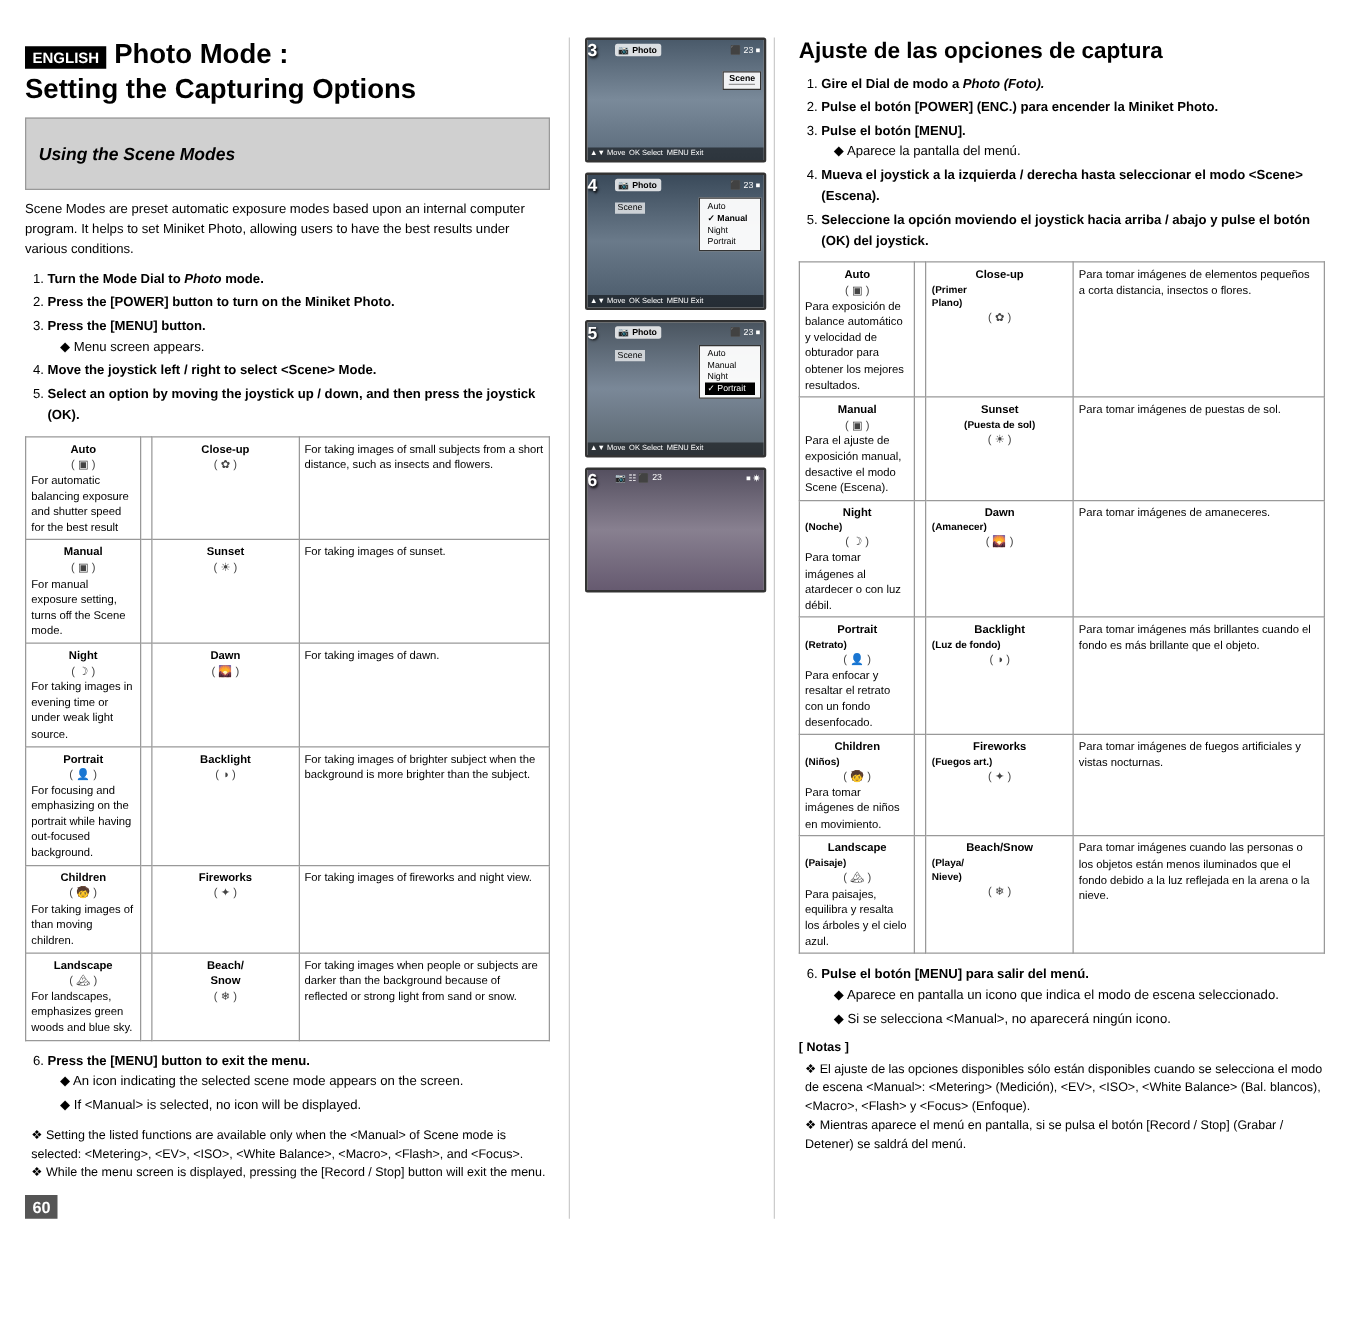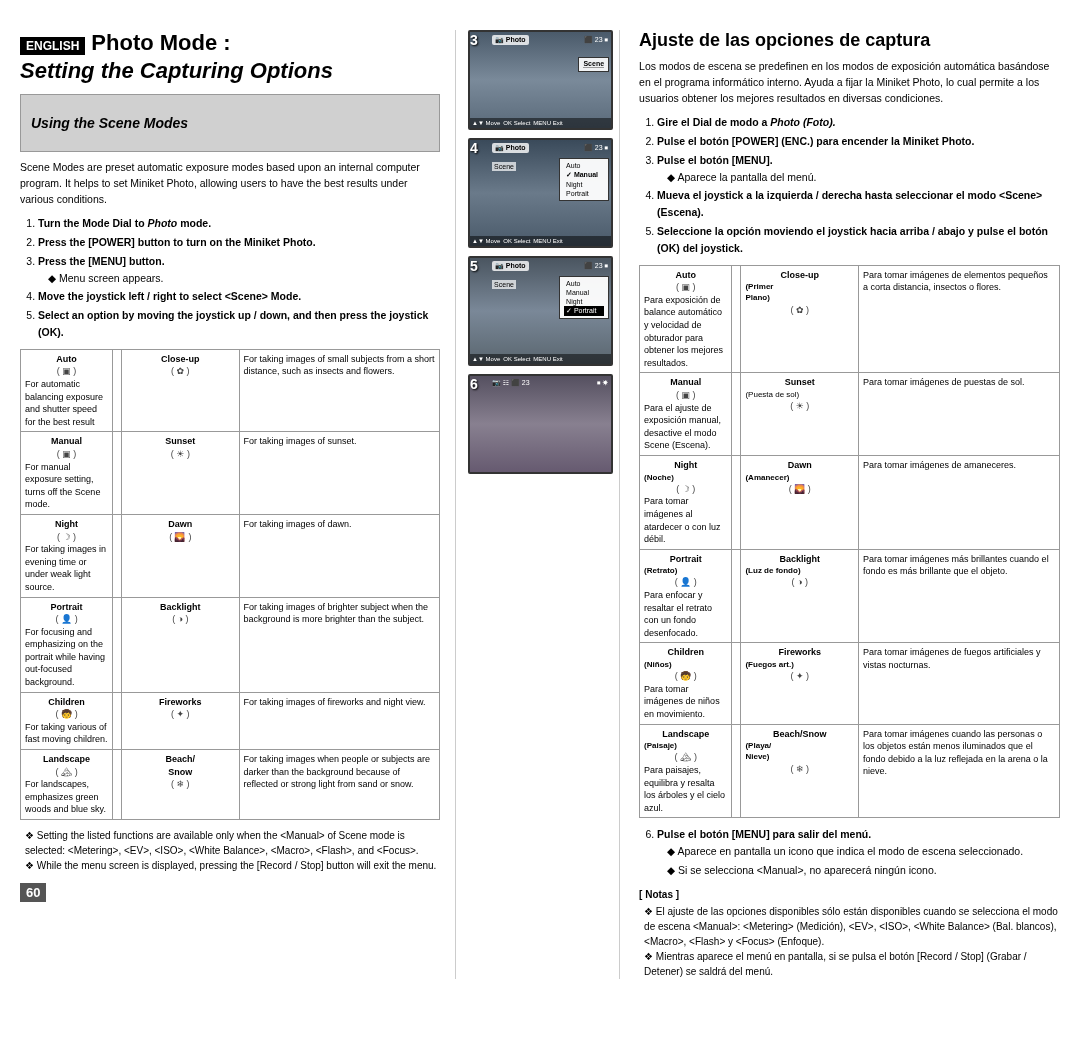--- a/index.html
+++ b/index.html
@@ -42,21 +42,20 @@
     .main-title-line1 {
       font-size: 22px;
       font-weight: bold;
       display: inline;
     }
     .main-title-line2 {
       font-size: 22px;
       font-weight: bold;
       display: block;
       margin-top: 2px;
-      font-style: italic;
     }
     .section-header {
       background: #d0d0d0;
       font-style: italic;
       font-weight: bold;
       font-size: 14px;
       padding: 20px 10px;
       margin: 10px 0 8px 0;
       border: 1px solid #999;
     }
@@ -244,21 +243,21 @@
           <td class="right-cell">
             <div class="scene-label">Backlight</div>
             <div class="scene-icon">( ◑ )</div>
           </td>
           <td>For taking images of brighter subject when the background is more brighter than the subject.</td>
         </tr>
         <tr>
           <td class="left-cell">
             <div class="scene-label">Children</div>
             <div class="scene-icon">( 🧒 )</div>
-            <div>For taking various of fast moving children.</div>
+            <div>For taking images of than moving children.</div>
           </td>
           <td></td>
           <td class="right-cell">
             <div class="scene-label">Fireworks</div>
             <div class="scene-icon">( ✦ )</div>
           </td>
           <td>For taking images of fireworks and night view.</td>
         </tr>
         <tr>
           <td class="left-cell">
@@ -269,20 +268,30 @@
           <td></td>
           <td class="right-cell">
             <div class="scene-label">Beach/<br>Snow</div>
             <div class="scene-icon">( ❄ )</div>
           </td>
           <td>For taking images when people or subjects are darker than the background because of reflected or strong light from sand or snow.</td>
         </tr>
       </tbody>
         </table>
 
+      <div class="steps">
+        <ol start="6">
+          <li><span class="step-bold">Press the [MENU] button to exit the menu.</span>
+            <ul>
+              <li>An icon indicating the selected scene mode appears on the screen.</li>
+              <li>If &lt;Manual&gt; is selected, no icon will be displayed.</li>
+            </ul>
+          </li>
+        </ol>
+      </div>
 
       <div class="notes-section">
         <ul>
           <li>Setting the listed functions are available only when the &lt;Manual&gt; of Scene mode is selected: &lt;Metering&gt;, &lt;EV&gt;, &lt;ISO&gt;, &lt;White Balance&gt;, &lt;Macro&gt;, &lt;Flash&gt;, and &lt;Focus&gt;.</li>
           <li>While the menu screen is displayed, pressing the [Record / Stop] button will exit the menu.</li>
         </ul>
       </div>
 
       <div style="margin-top:10px;display:flex;align-items:flex-end;">
         <span class="page-num">60</span>
@@ -368,21 +377,20 @@
         </div>
       </div>
     </div>
 
     <div class="right-col">
       <div class="header-area">
         <div class="right-title-line2">Ajuste de las opciones de captura</div>
       </div>
 
 
-      <p class="intro-text">Los modos de escena se predefinen en los modos de exposición automática basándose en el programa informático interno. Ayuda a fijar la Miniket Photo, lo cual permite a los usuarios obtener los mejores resultados en diversas condiciones.</p>
 
       <div class="steps">
         <ol>
           <li><span class="step-bold">Gire el Dial de modo a </span><span class="step-italic step-bold">Photo (Foto).</span></li>
           <li><span class="step-bold">Pulse el botón [POWER] (ENC.) para encender la Miniket Photo.</span></li>
           <li><span class="step-bold">Pulse el botón [MENU].</span>
             <ul>
                 <li>Aparece la pantalla del menú.</li>
               </ul>
           </li>
@@ -409,21 +417,21 @@
         </tr>
         <tr>
           <td class="left-cell">
             <div class="scene-label">Manual</div>
             <div class="scene-icon">( ▣ )</div>
             <div>Para el ajuste de exposición manual, desactive el modo Scene (Escena).</div>
           </td>
           <td></td>
           <td class="right-cell">
             <div class="scene-label">Sunset</div>
-            <div style="font-size:8px;font-weight:normal;">(Puesta de sol)</div>
+            <div style="font-size:8px;font-weight:bold;text-align:center;">(Puesta de sol)</div>
             <div class="scene-icon">( ☀ )</div>
           </td>
           <td>Para tomar imágenes de puestas de sol.</td>
         </tr>
         <tr>
           <td class="left-cell">
             <div class="scene-label">Night</div>
             <div style="font-size:8px;font-weight:bold;">(Noche)</div>
             <div class="scene-icon">( ☽ )</div>
             <div>Para tomar imágenes al atardecer o con luz débil.</div>

